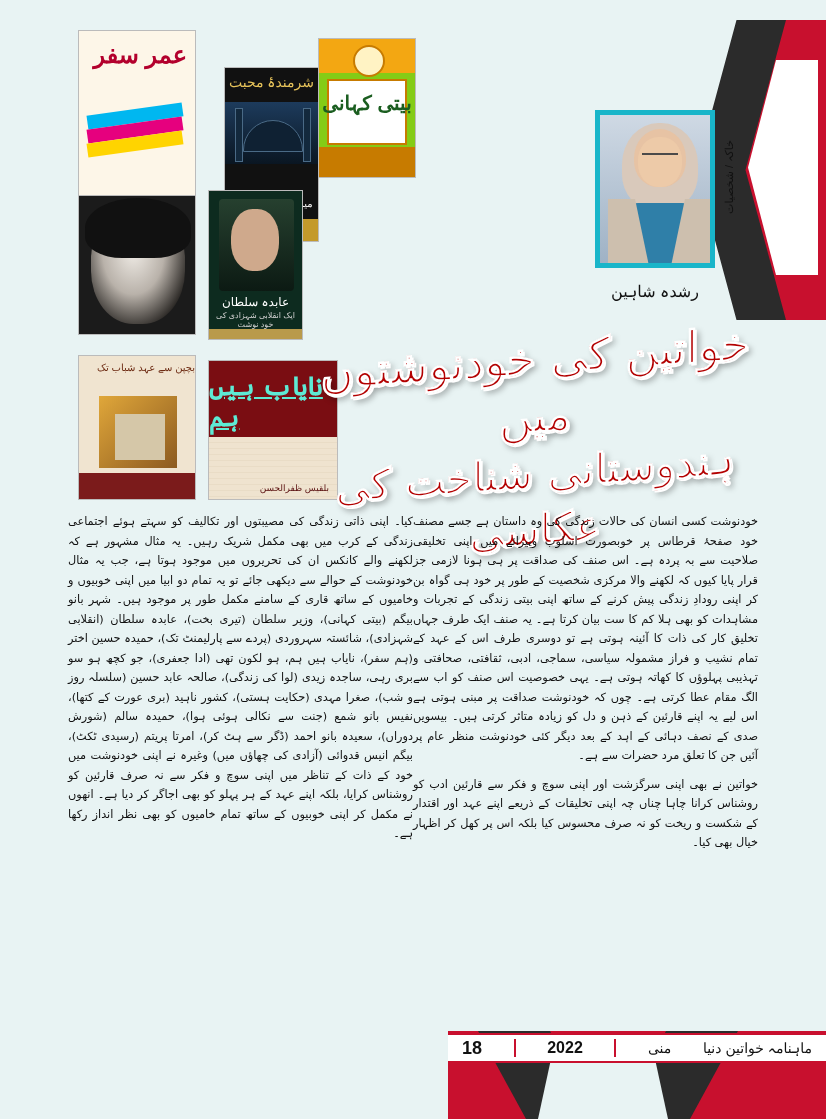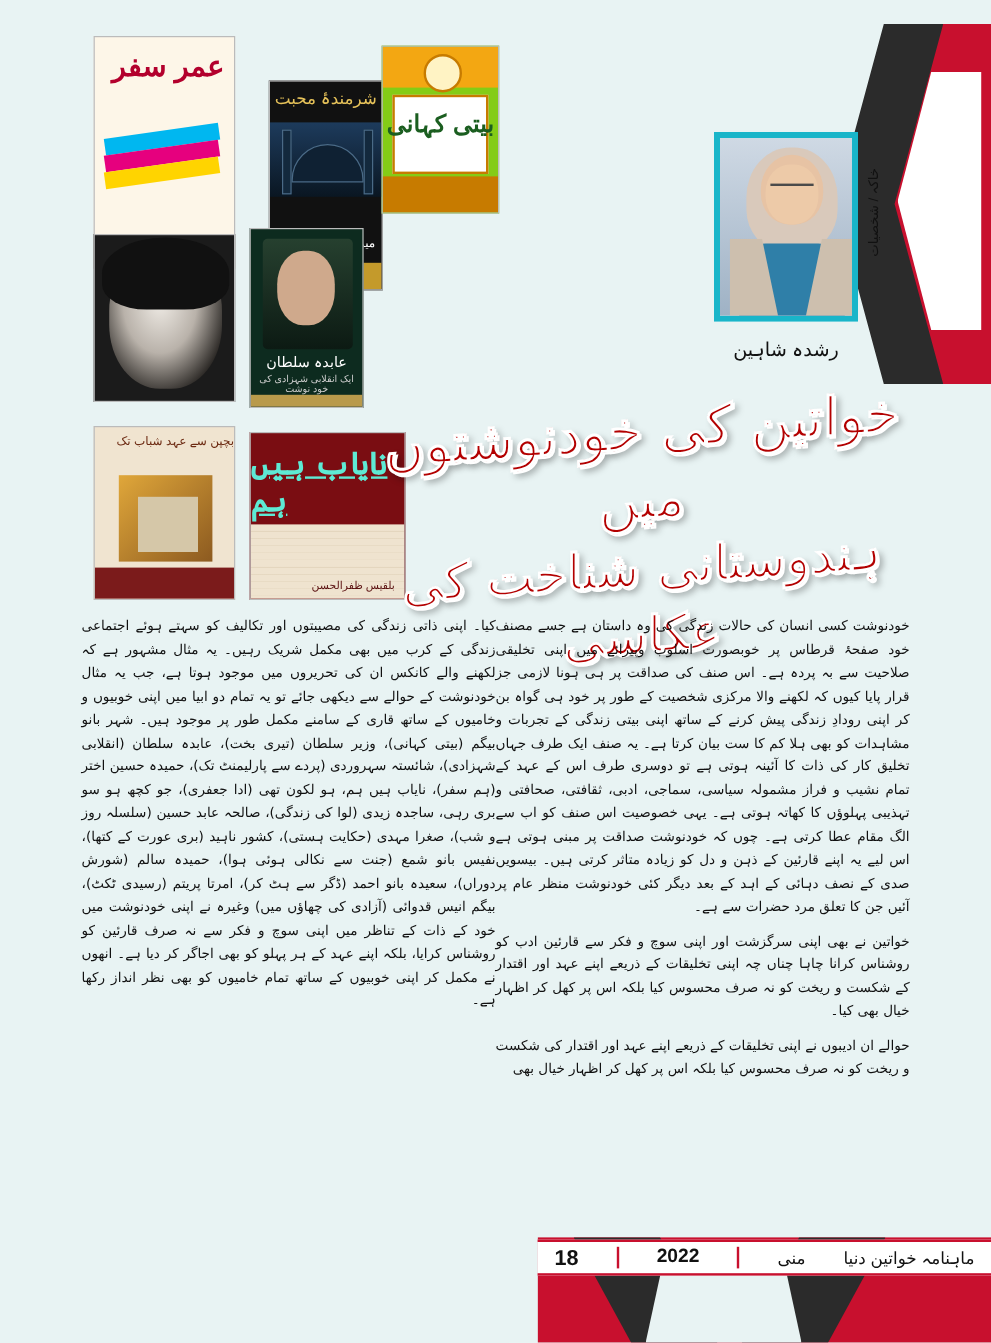--- a/index.html
+++ b/index.html
@@ -253,21 +253,20 @@
     <div class="hl-line hl2">ہندوستانی شناخت کی عکاسی</div>
   </div>
 
   <div class="columns">
     <div class="col">
       <p>کیا۔ اپنی ذاتی زندگی کی مصیبتوں اور تکالیف کو سہتے ہوئے اجتماعی زندگی کے کرب میں بھی مکمل شریک رہیں۔ یہ مثال مشہور ہے کہ لکھنے والے کانکس ان کی تحریروں میں موجود ہوتا ہے، جب یہ مثال خودنوشت کے حوالے سے دیکھی جائے تو یہ تمام دو ابیا میں اپنی خوبیوں و خامیوں کے ساتھ قاری کے سامنے مکمل طور پر موجود ہیں۔ شہر بانو بیگم (بیتی کہانی)، وزیر سلطان (تیری بخت)، عابدہ سلطان (انقلابی شہزادی)، شائستہ سہروردی (پردے سے پارلیمنٹ تک)، حمیدہ حسین اختر (ہم سفر)، نایاب ہیں ہم، ہو لکون تھی (ادا جعفری)، جو کچھ ہو سو بری رہی، ساجدہ زیدی (لوا کی زندگی)، صالحہ عابد حسین (سلسلہ روز و شب)، صغرا مہدی (حکایت ہستی)، کشور ناہید (بری عورت کے کتھا)، نفیس بانو شمع (جنت سے نکالی ہوئی ہوا)، حمیدہ سالم (شورش دوراں)، سعیدہ بانو احمد (ڈگر سے ہٹ کر)، امرتا پریتم (رسیدی ٹکٹ)، بیگم انیس قدوائی (آزادی کی چھاؤں میں) وغیرہ نے اپنی خودنوشت میں خود کے ذات کے تناظر میں اپنی سوچ و فکر سے نہ صرف قارئین کو روشناس کرایا، بلکہ اپنے عہد کے ہر پہلو کو بھی اجاگر کر دیا ہے۔ انھوں نے مکمل کر اپنی خوبیوں کے ساتھ تمام خامیوں کو بھی نظر انداز رکھا ہے۔</p>
     </div>
     <div class="col">
       <p>خودنوشت کسی انسان کی حالات زندگی کی وہ داستان ہے جسے مصنف خود صفحۂ قرطاس پر خوبصورت اسلوب وپیرائے میں اپنی تخلیقی صلاحیت سے بہ پردہ ہے۔ اس صنف کی صداقت پر ہی ہونا لازمی جز قرار پایا کیوں کہ لکھنے والا مرکزی شخصیت کے طور پر خود ہی گواہ بن کر اپنی رودادِ زندگی پیش کرنے کے ساتھ اپنی بیتی زندگی کے تجربات و مشاہدات کو بھی ہلا کم کا ست بیان کرتا ہے۔ یہ صنف ایک طرف جہاں تخلیق کار کی ذات کا آئینہ ہوتی ہے تو دوسری طرف اس کے عہد کے تمام نشیب و فراز مشمولہ سیاسی، سماجی، ادبی، ثقافتی، صحافتی و تہذیبی پہلوؤں کا کھاتہ ہوتی ہے۔ یہی خصوصیت اس صنف کو اب سے الگ مقام عطا کرتی ہے۔ چوں کہ خودنوشت صداقت پر مبنی ہوتی ہے اس لیے یہ اپنے قارئین کے ذہن و دل کو زیادہ متاثر کرتی ہیں۔ بیسویں صدی کے نصف دہائی کے اہد کے بعد دیگر کئی خودنوشت منظر عام پر آئیں جن کا تعلق مرد حضرات سے ہے۔</p>
       <p>خواتین نے بھی اپنی سرگزشت اور اپنی سوچ و فکر سے قارئین ادب کو روشناس کرانا چاہا چناں چہ اپنی تخلیقات کے ذریعے اپنے عہد اور اقتدار کے شکست و ریخت کو نہ صرف محسوس کیا بلکہ اس پر کھل کر اظہار خیال بھی کیا۔</p>
-      <p>حوالے ان ادیبوں نے اپنی تخلیقات کے ذریعے اپنے عہد اور اقتدار کی شکست و ریخت کو نہ صرف محسوس کیا بلکہ اس پر کھل کر اظہار خیال بھی</p>
     </div>
   </div>
 
   <div class="footer-shape">
     <div class="f-red"></div>
     <div class="f-dark"></div>
     <div class="f-dark2"></div>
     <div class="f-white"></div>
   </div>
   <div class="footer-bar">

